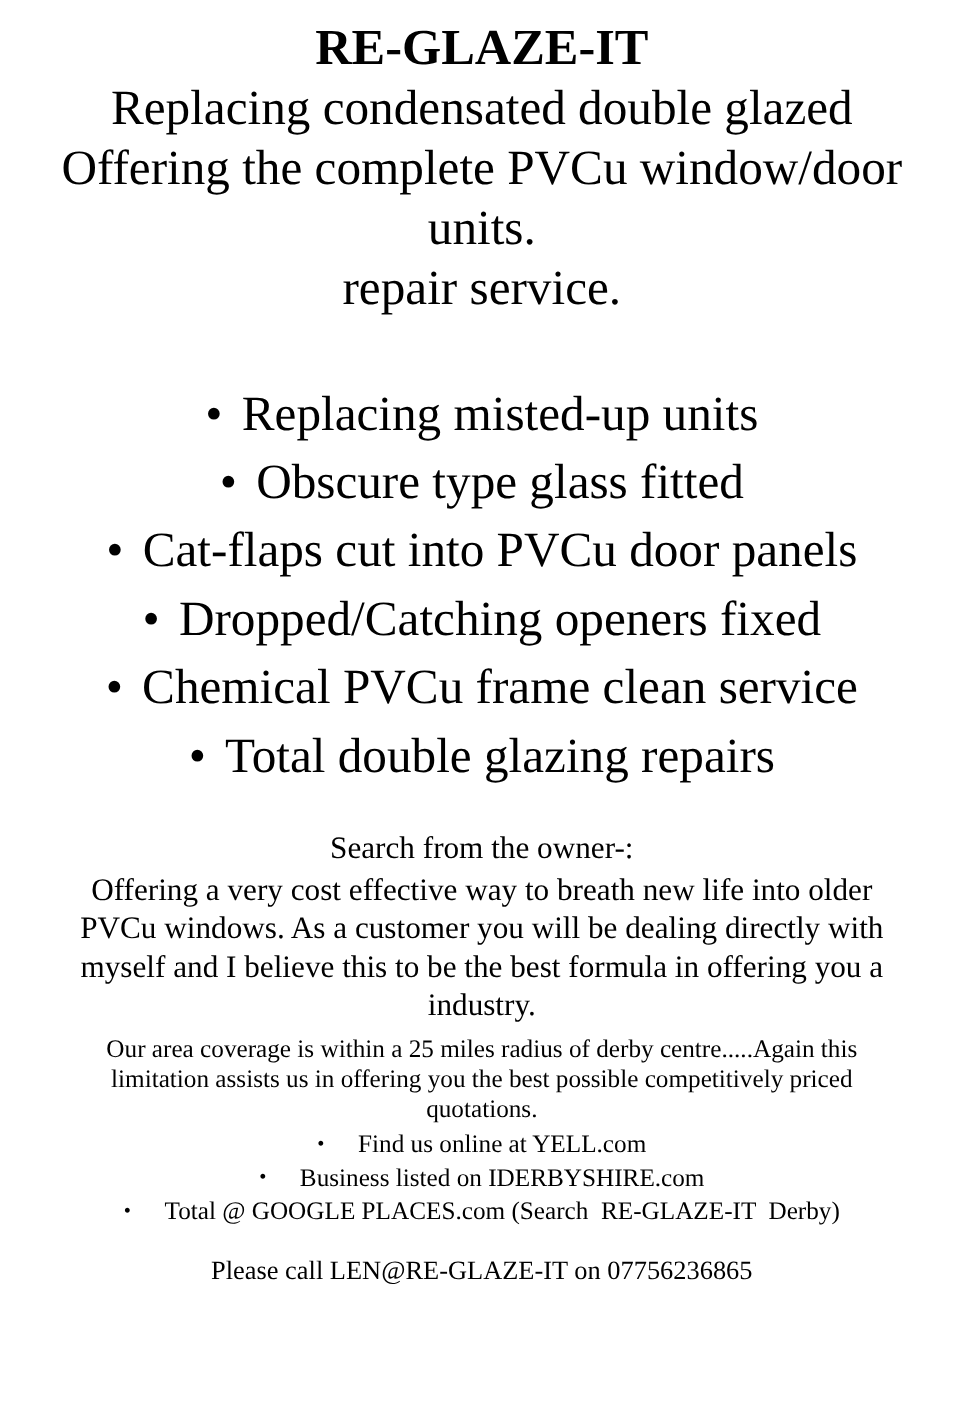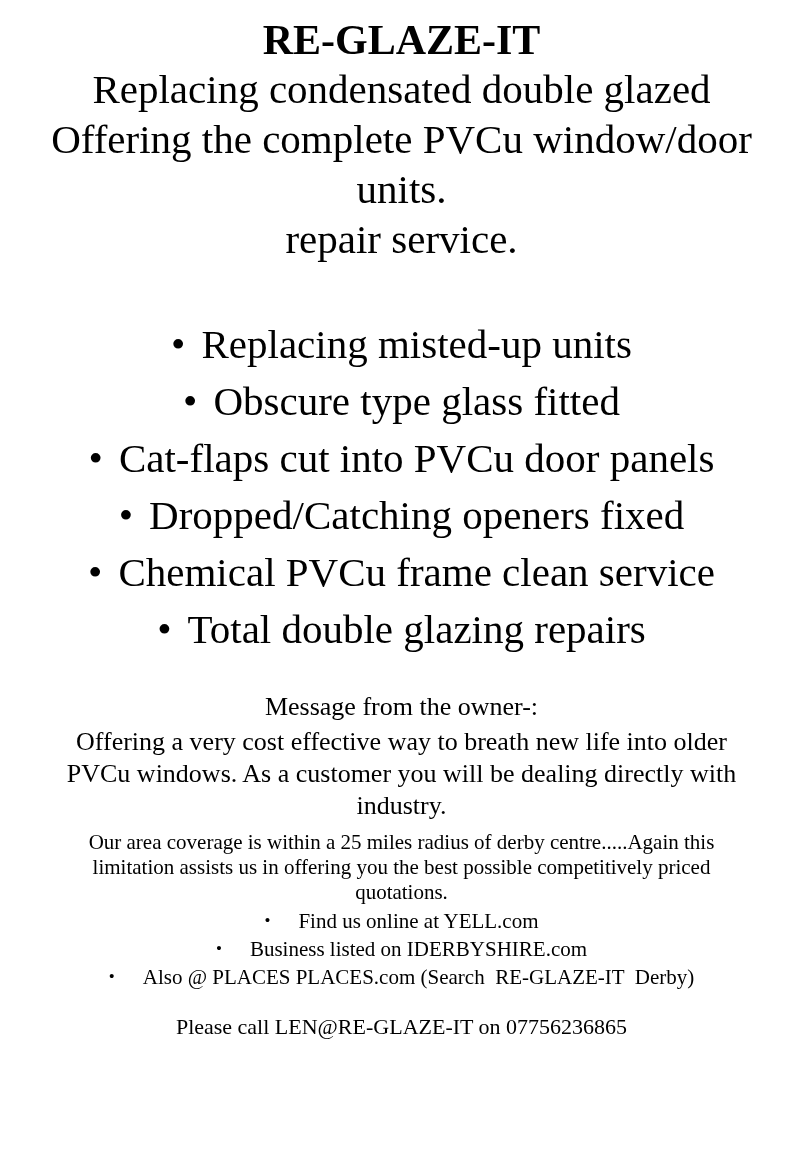--- a/index.html
+++ b/index.html
@@ -107,35 +107,36 @@
 
   <div class="services">
       <div class="service-line"><span class="marker">•</span><span>Replacing misted-up units</span></div>
       <div class="service-line"><span class="marker">•</span><span>Obscure type glass fitted</span></div>
       <div class="service-line"><span class="marker">•</span><span>Cat-flaps cut into PVCu door panels</span></div>
       <div class="service-line"><span class="marker">•</span><span>Dropped/Catching openers fixed</span></div>
       <div class="service-line"><span class="marker">•</span><span>Chemical PVCu frame clean service</span></div>
       <div class="service-line"><span class="marker">•</span><span>Total double glazing repairs</span></div>
     </div>
 
-  <div class="owner-heading">Message from the owner-:</div>
+  <div class="owner-heading">Search from the owner-:</div>
 
   <div class="owner-lines">
       <div class="line">Offering a very cost effective way to breath new life into older</div>
       <div class="line">PVCu windows. As a customer you will be dealing directly with</div>
+      <div class="line">myself and I believe this to be the best formula in offering you a</div>
       <div class="line">industry.</div>
     </div>
 
   <div class="coverage">
       <div class="line">Our area coverage is within a 25 miles radius of derby centre.....Again this</div>
       <div class="line">limitation assists us in offering you the best possible competitively priced</div>
       <div class="line">quotations.</div>
     </div>
 
   <div class="listings">
       <div class="listing-line"><span class="marker">•</span><span>Find us online at YELL.com</span></div>
       <div class="listing-line"><span class="marker">•</span><span>Business listed on IDERBYSHIRE.com</span></div>
-      <div class="listing-line"><span class="marker">•</span><span>Also @ PLACES PLACES.com (Search  RE-GLAZE-IT  Derby)</span></div>
+      <div class="listing-line"><span class="marker">•</span><span>Total @ GOOGLE PLACES.com (Search  RE-GLAZE-IT  Derby)</span></div>
     </div>
 
   <div class="footer-call">Please call LEN@RE-GLAZE-IT on 07756236865</div>
 
 </div>
 
 </body></html>

